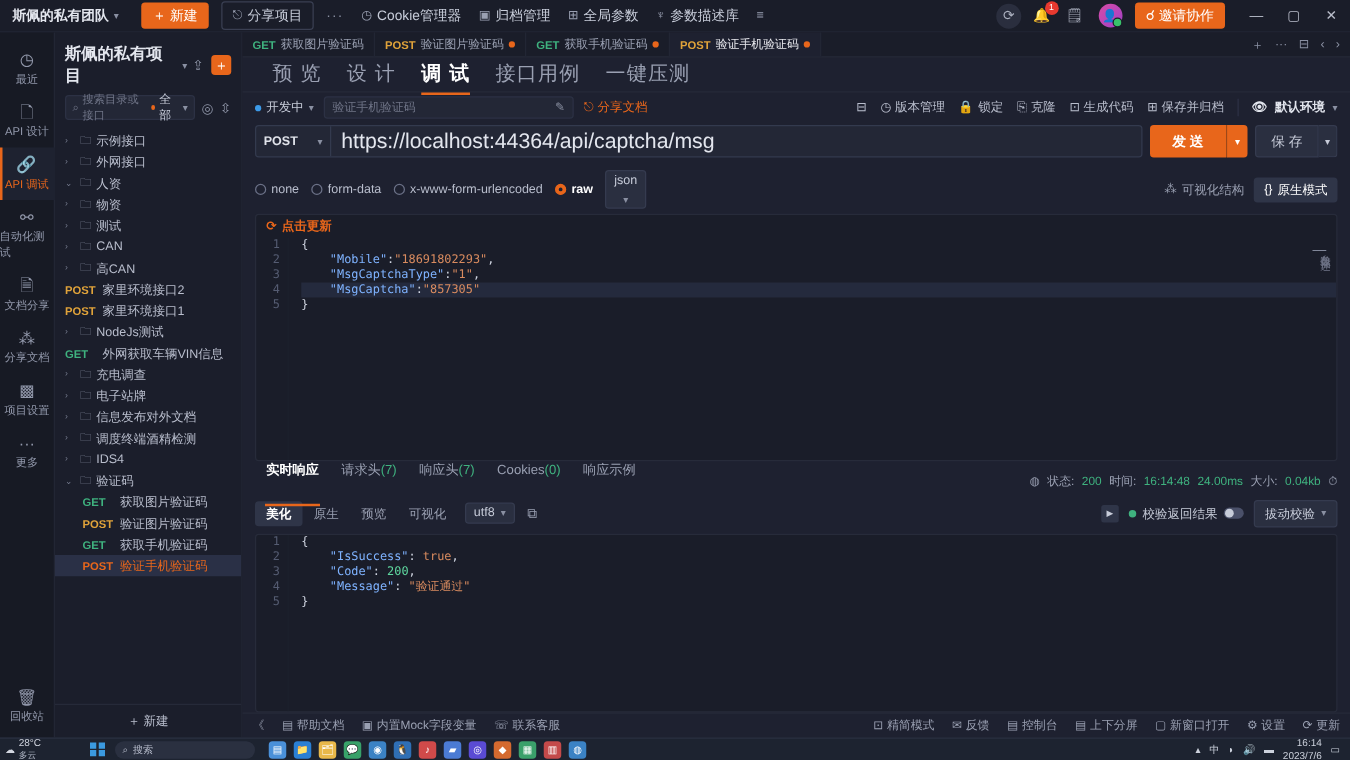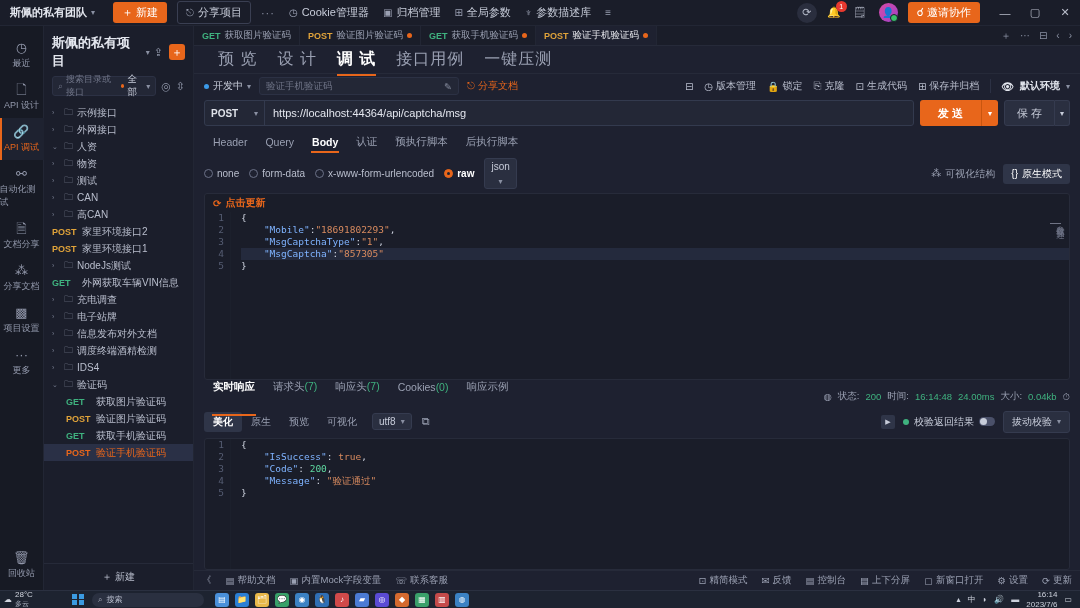--- a/index.html
+++ b/index.html
@@ -170,21 +170,21 @@
 
   .urlrow { display:flex; align-items:center; padding:2px 10px 6px; gap:6px; flex:0 0 auto;}
   .url-wrap {
     flex:1; height:26px; background:#232736; border:1px solid #333a4e; border-radius:3px;
     display:flex; align-items:center;
   }
   .method-sel {
     width:60px; height:100%; display:flex; align-items:center; justify-content:space-between;
     padding:0 6px; font-size:10px; font-weight:bold; color:#e0e3ea; border-right:1px solid #333a4e;
   }
-  .url-text { padding-left:8px; font-size:11px; color:#e3e6ee; }
+  .url-text { padding-left:8px; font-size:17px; color:#e3e6ee; }
   .btn-send {
     background:#e8661b; color:#fff; height:26px; border-radius:3px 0 0 3px;
     padding:0 18px; display:flex; align-items:center; font-size:11px; font-weight:bold;
   }
   .btn-send-c {
     background:#e8661b; color:#fff; height:26px; border-radius:0 3px 3px 0;
     padding:0 6px; display:flex; align-items:center; font-size:8px;
     border-left:1px solid #c9560f;
   }
   .btn-save {
@@ -636,28 +636,20 @@
         <div style="display:flex">
           <div class="btn-send">发 送</div>
           <div class="btn-send-c">▾</div>
         </div>
         <div style="display:flex">
           <div class="btn-save">保 存</div>
           <div class="btn-save-c">▾</div>
         </div>
       </div>
 
-      <div class="reqtabs" id="reqtabs">
-          <div class="rqt">Header</div>
-          <div class="rqt">Query</div>
-          <div class="rqt active">Body</div>
-          <div class="rqt">认证</div>
-          <div class="rqt">预执行脚本</div>
-          <div class="rqt">后执行脚本</div>
-        </div>
 
       <div class="bodyopts">
         <div class="radio">
           <span class="rad"></span>
           <span>none</span>
         </div>
         <div class="radio">
           <span class="rad"></span>
           <span>form-data</span>
         </div>

